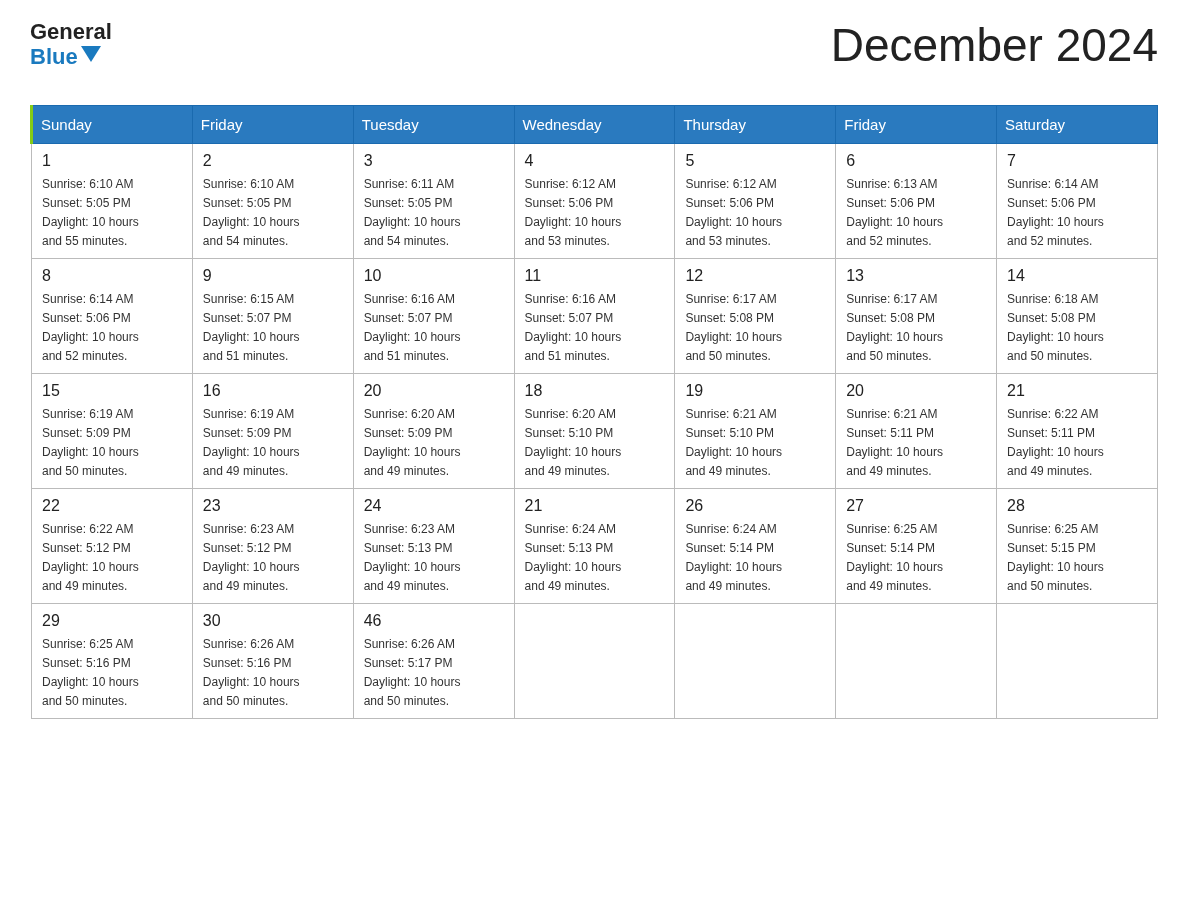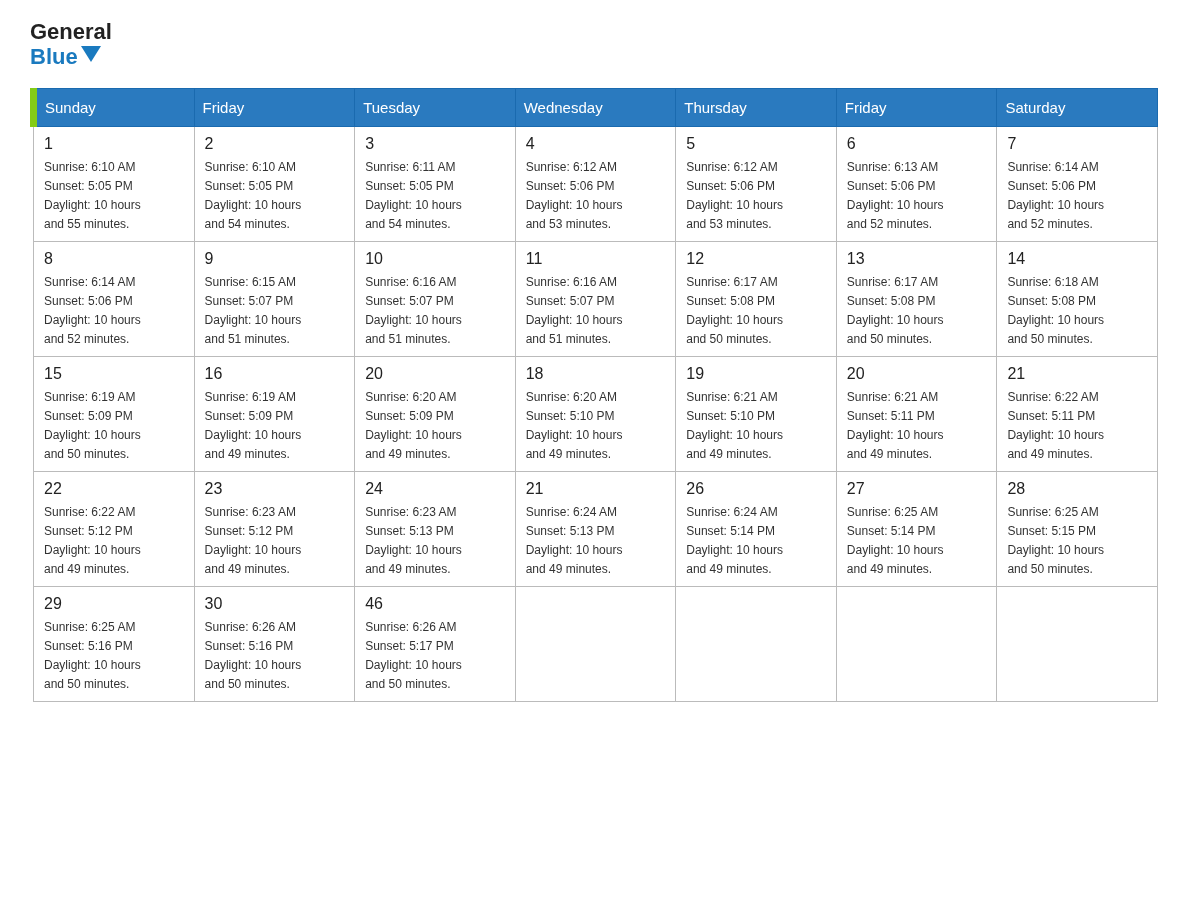--- a/index.html
+++ b/index.html
@@ -6,21 +6,21 @@
     body {
       font-family: Arial, sans-serif;
       background: #fff;
       padding: 20px 30px;
       color: #222;
     }
     .header {
       display: flex;
       justify-content: space-between;
       align-items: flex-start;
-      margin-bottom: 18px;
+      margin-bottom: 34px;
     }
     .logo {
       display: flex;
       flex-direction: column;
       align-items: flex-start;
     }
     .logo-general {
       font-size: 22px;
       font-weight: bold;
       color: #222;
@@ -91,36 +91,37 @@
       color: #333;
       line-height: 1.5;
     }
     .empty-cell {
       background: #fff;
     }
     .calendar tr td {
       background: #fff;
     }
     .calendar thead tr th:first-child {
-      border-left: 7px solid #84cc16;
+      border-left: 3px solid #84cc16;
       margin-top: 17px;
     }
   </style>
 </head>
 <body>
 
 <div class="header">
   <div class="logo">
     <span class="logo-general">General</span>
     <span class="logo-blue">
       <span>Blue</span>
         <span class="logo-triangle"></span>
     </span>
   </div>
   <div class="title-block">
+    <div class="month-title">December 2024</div>
   </div>
 </div>
 
 <table class="calendar">
   <thead>
     <tr>
 
     <th>Sunday</th>
         <th>Friday</th>
         <th>Tuesday</th>

